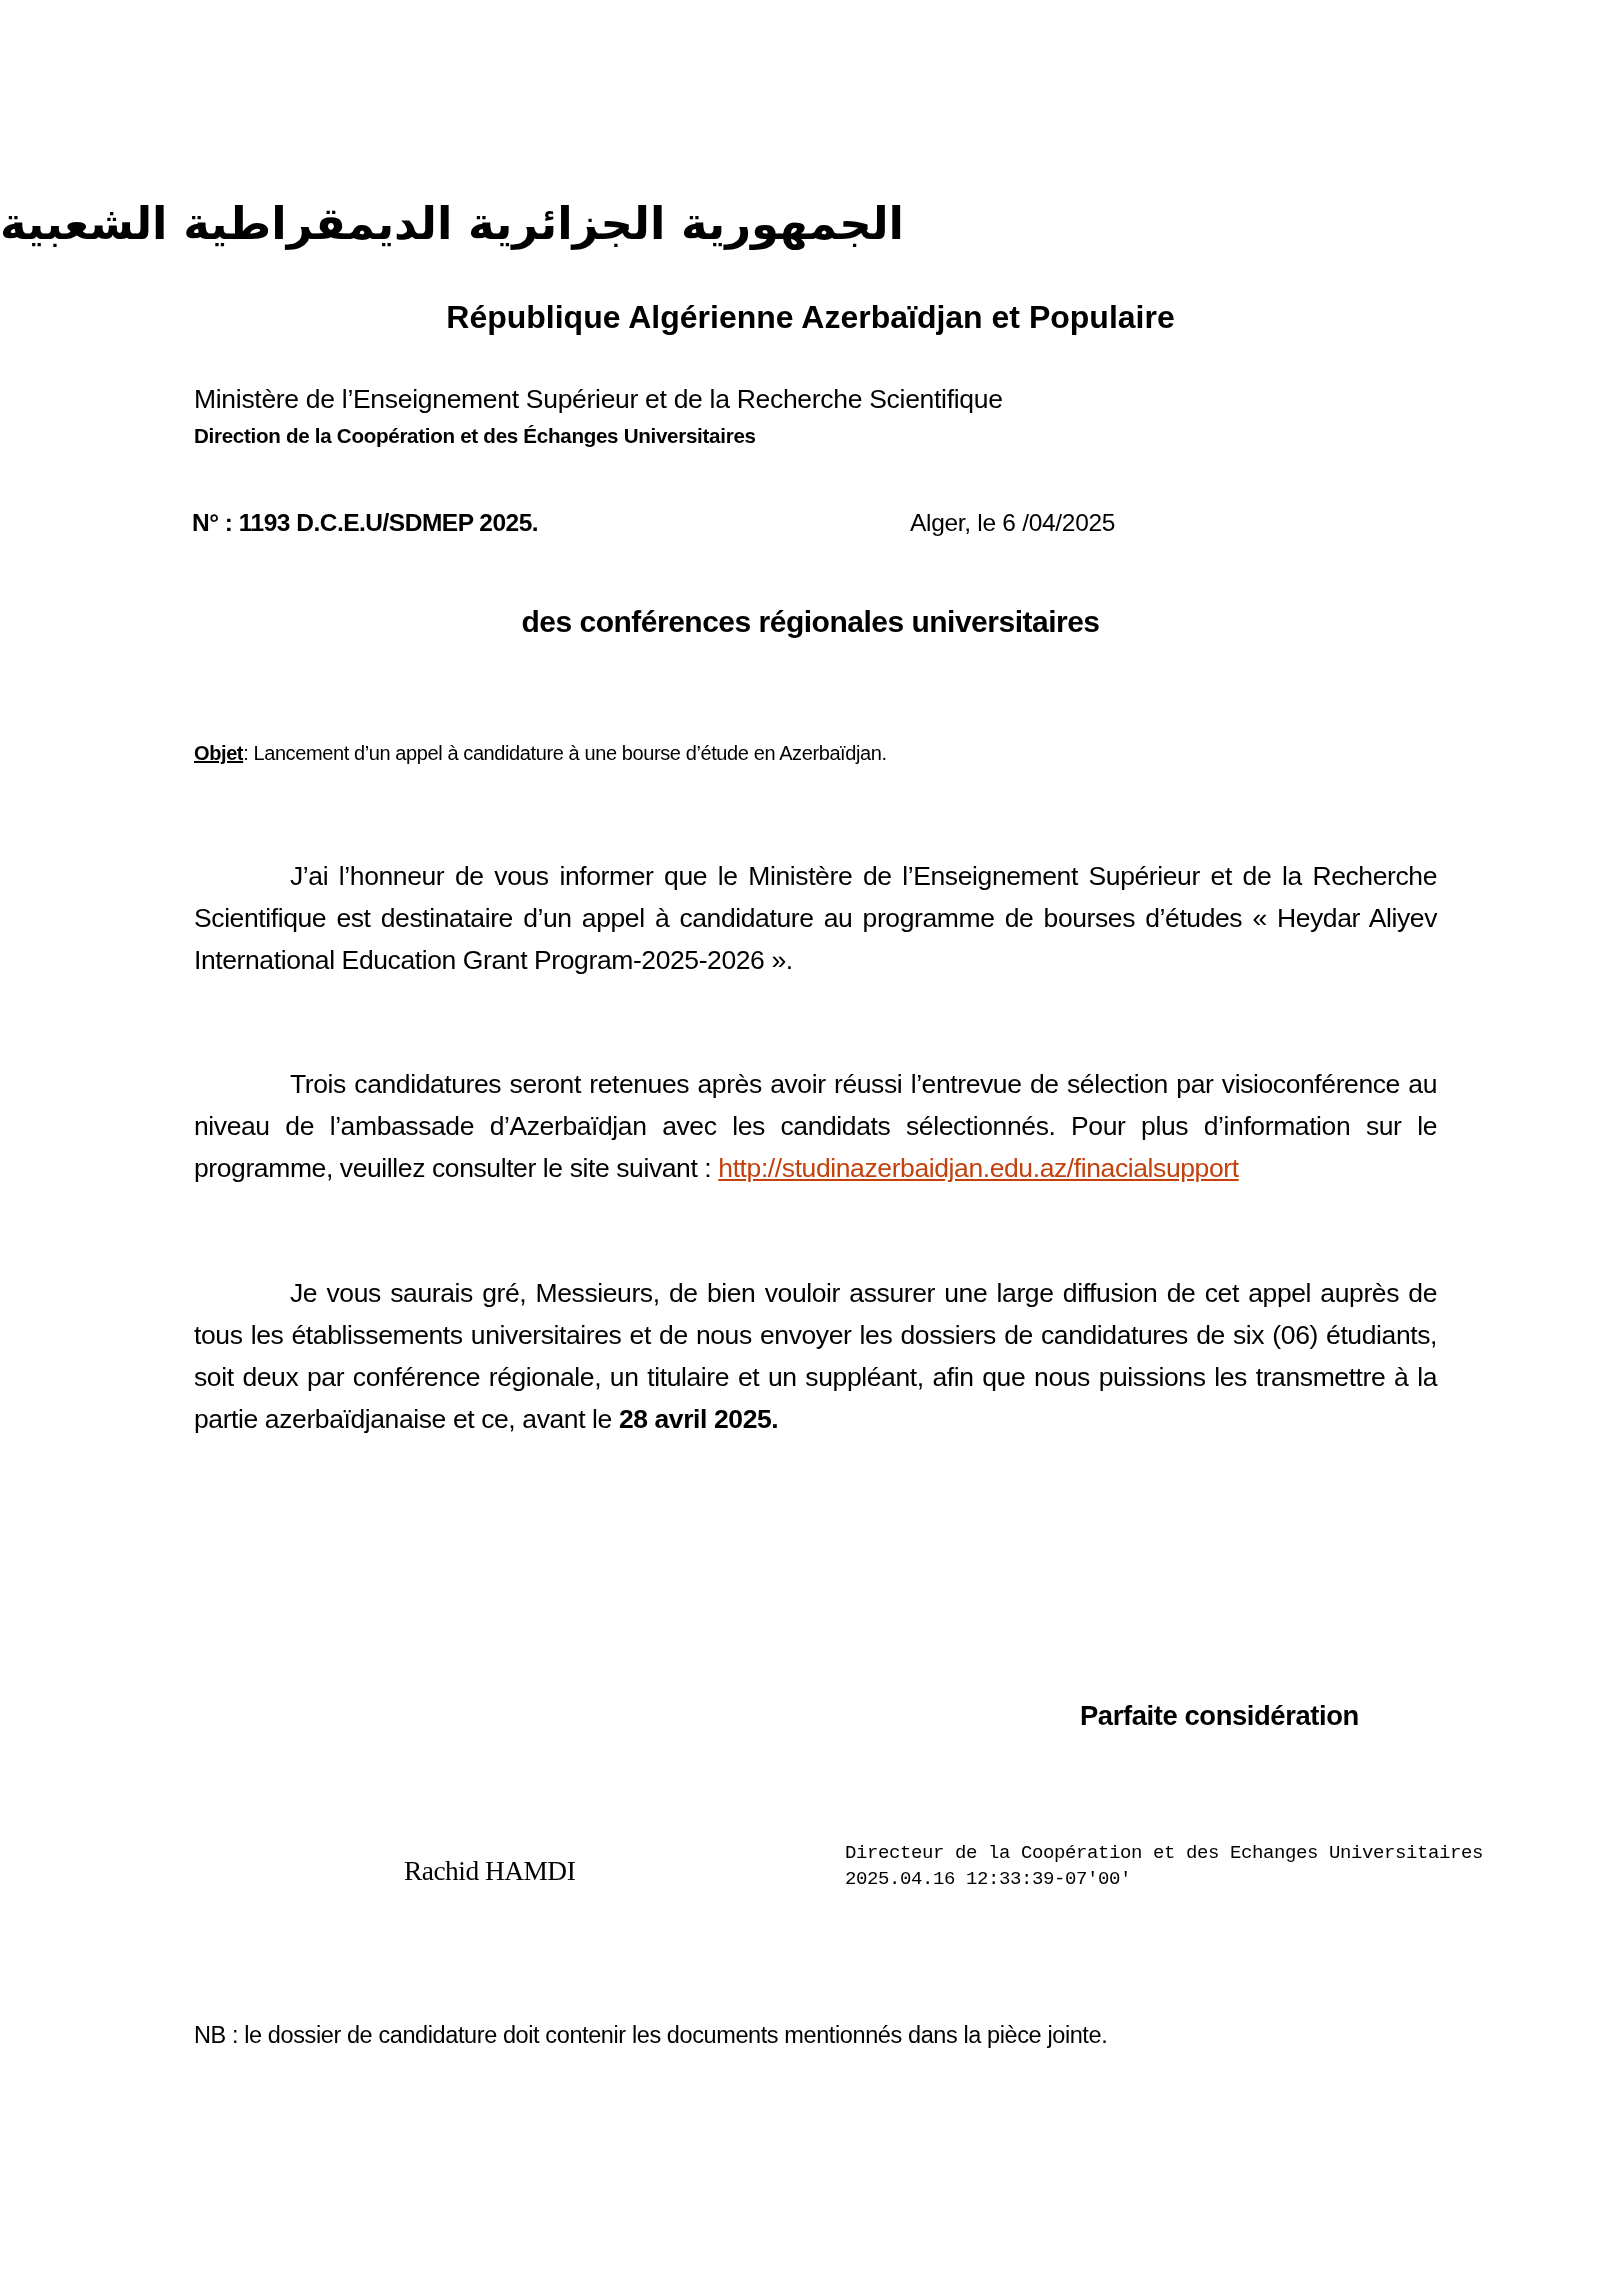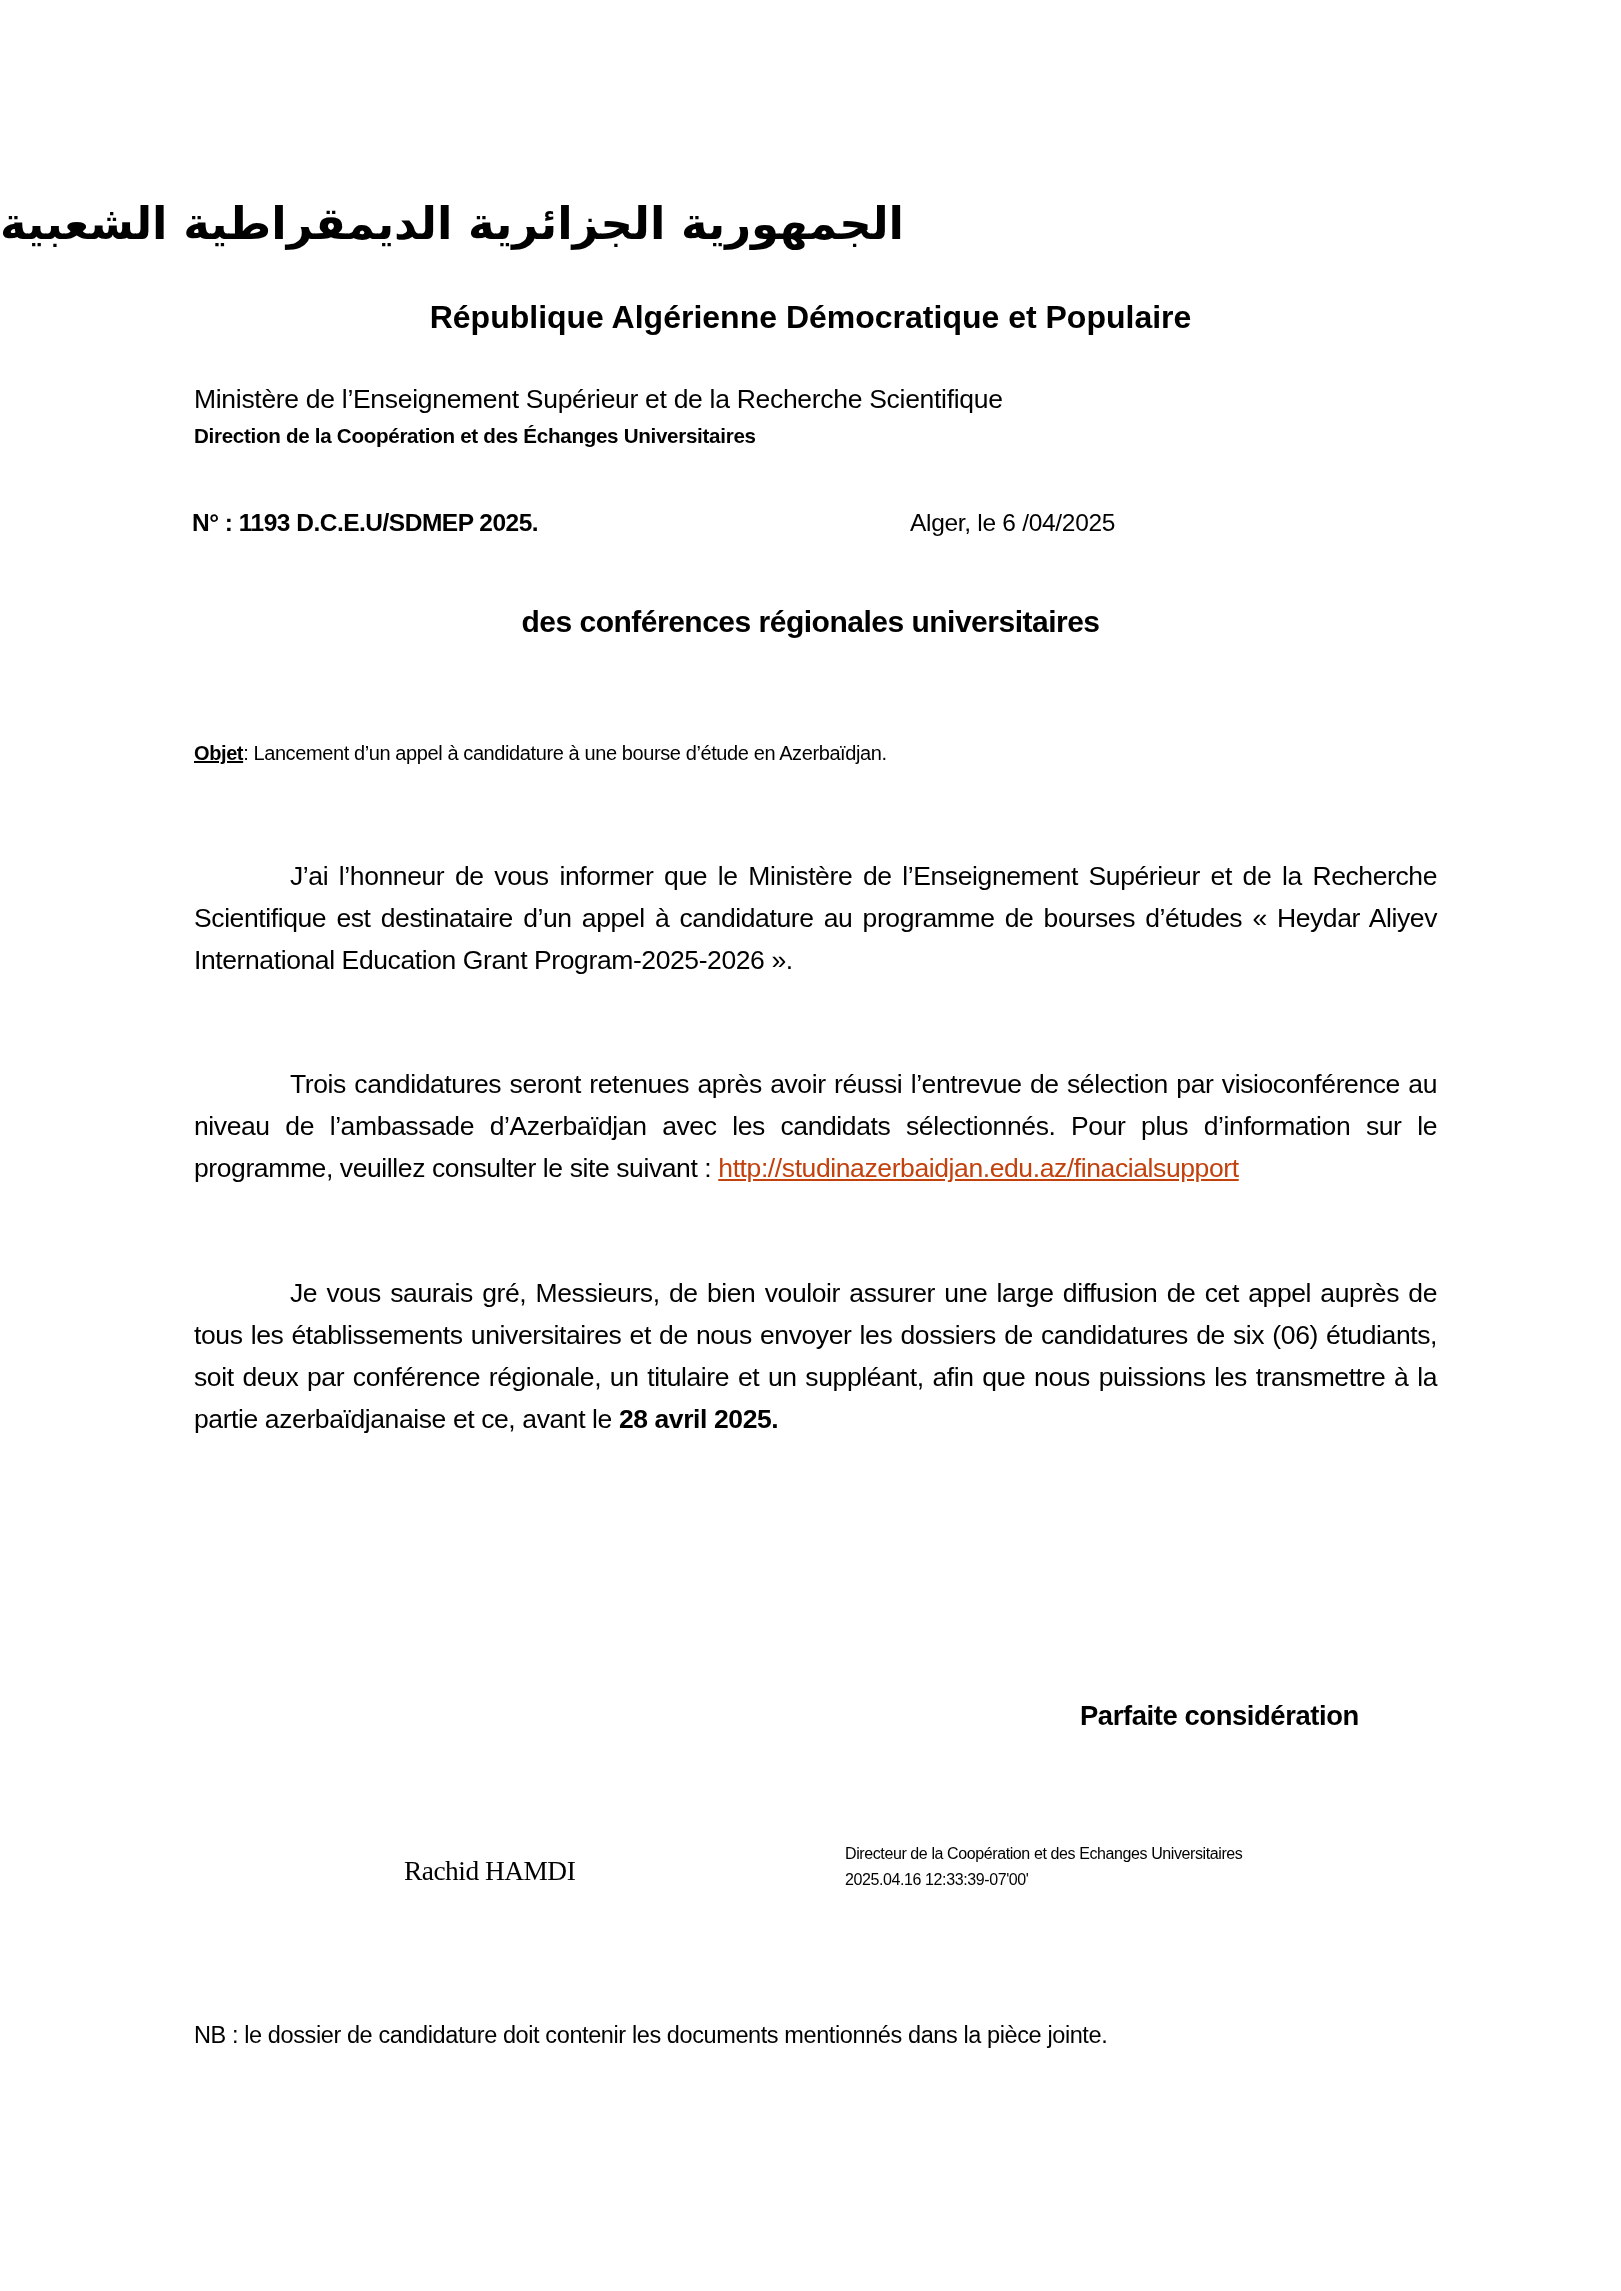--- a/index.html
+++ b/index.html
@@ -120,39 +120,39 @@
       top: 1854px;
       left: 404px;
       font-family: "Liberation Serif", "DejaVu Serif", serif;
       font-size: 27.4px;
       line-height: 35px;
       letter-spacing: -0.5px;
     }
     .sig-details {
       top: 1841px;
       left: 845px;
-      font-family: Liberation Sans, sans-serif;
-      font-size: 16px;
+      font-family: Liberation Mono, monospace;
+      font-size: 19px;
       line-height: 25.5px;
       letter-spacing: -0.4px;
     }
     .nb {
       top: 2019px;
       left: 194px;
       font-size: 23.5px;
       line-height: 33px;
       letter-spacing: -0.4px;
     }
   </style>
 </head>
 <body>
 
 <div class="abs arabic-title">الجمهورية الجزائرية الديمقراطية الشعبية</div>
 
-<div class="abs fr-title">République Algérienne Démocratique et Populaire</div>
+<div class="abs fr-title">République Algérienne Azerbaïdjan et Populaire</div>
 
 <div class="abs ministry">Ministère de l’Enseignement Supérieur  et de la Recherche Scientifique</div>
 
 <div class="abs direction">Direction de la Coopération et des  Échanges Universitaires</div>
 
 <div class="abs ref-number">N° : 1193 D.C.E.U/SDMEP  2025.</div>
 
 <div class="abs ref-date">Alger, le 6 /04/2025</div>
 
 <div class="abs recipient">

